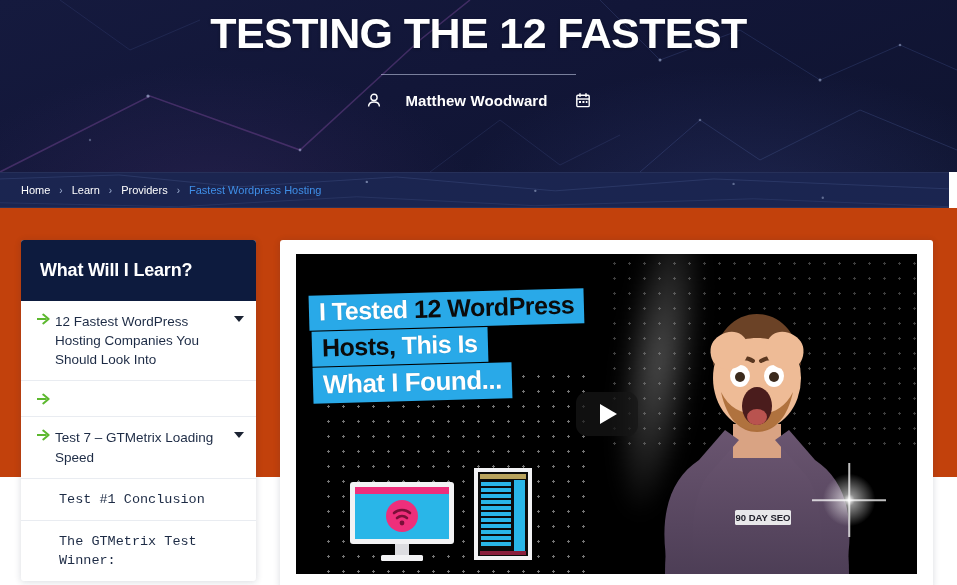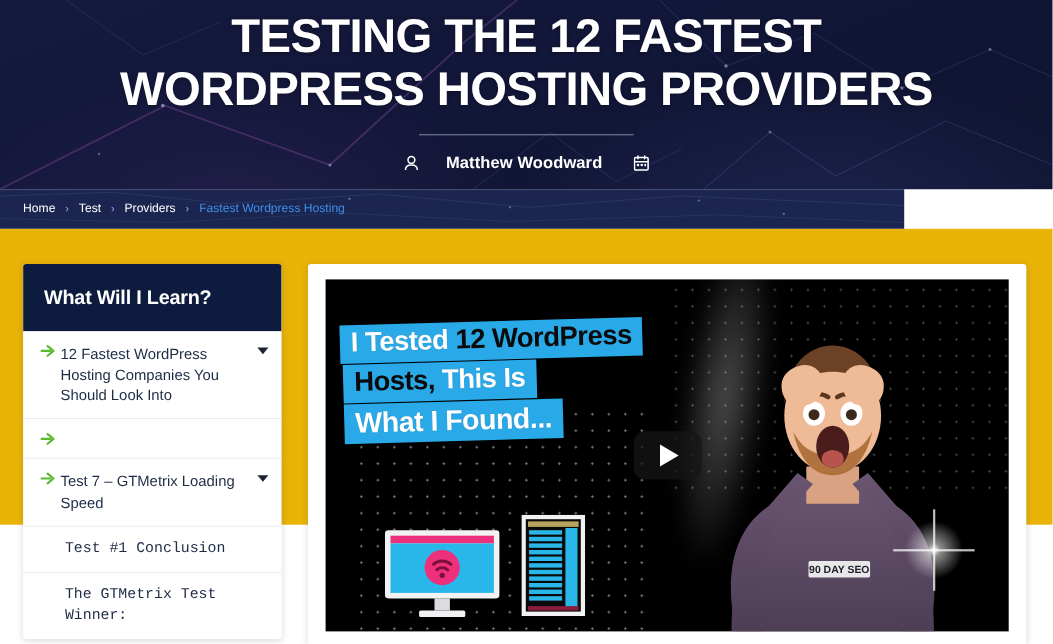--- a/index.html
+++ b/index.html
@@ -53,21 +53,21 @@
     font-size: 15px;
     font-weight: bold;
     letter-spacing: 0.1px;
   }
   .meta-chip { display: flex; align-items: center; gap: 24px; }
   .meta-chip svg { display: block; }
 
   
   .crumbbar {
     position: relative;
-    width: 822px;
+    width: 949px;
     height: 36px;
     background: linear-gradient(180deg, #1b2550 0%, #1a2550 100%);
     border-top: 1px solid rgba(255,255,255,0.05);
     border-bottom: 1px solid rgba(255,255,255,0.06);
     overflow: hidden;
   }
   .crumb-deco { position: absolute; inset: 0; pointer-events: none; }
   .crumbs {
     position: relative; z-index: 2;
     height: 100%;
@@ -78,21 +78,21 @@
   }
   .crumb { color: #ffffff; white-space: nowrap; }
   .crumb.current { color: #3f8fe8; }
   .crumb-sep { color: #9fb0d2; font-size: 10px; }
 
   
   .page {
     display: flex;
     gap: 24px;
     padding: 32px 0 0 21px;
-    background: #eab308;
+    background: #c2410c;
     height: 269px;
   }
 
   
   .sidebar {
     width: 235px;
     flex: 0 0 235px;
     background: #ffffff;
     border-radius: 3px;
     box-shadow: 0 1px 7px rgba(20,30,60,0.16);
@@ -241,21 +241,20 @@
     <circle cx="820" cy="80" r="1.5" fill="rgba(190,205,240,0.5)"></circle>
     <circle cx="900" cy="45" r="1.3" fill="rgba(190,205,240,0.45)"></circle>
     <circle cx="700" cy="120" r="1.3" fill="rgba(190,205,240,0.4)"></circle>
     <circle cx="90" cy="140" r="1.2" fill="rgba(190,205,240,0.35)"></circle>
     <circle cx="510" cy="20" r="1.2" fill="rgba(190,205,240,0.35)"></circle>
   </svg>
 
   <div class="hero-inner">
     <h1 class="hero-title">
       <span>Testing The 12 Fastest</span><br>
-      <span>Wordpress Hosting Providers</span>
     </h1>
     <div class="hero-rule"></div>
     <div class="hero-meta">
       <span class="meta-chip">
         <svg width="14" height="15" viewBox="0 0 14 15">
           <circle cx="7" cy="4.4" r="3.1" fill="none" stroke="#fff" stroke-width="1.4"></circle>
           <path d="M1.6 13.6c0-3 2.4-4.6 5.4-4.6s5.4 1.6 5.4 4.6" fill="none" stroke="#fff" stroke-width="1.4"></path>
         </svg>
         <span>Matthew Woodward</span>
       </span>
@@ -278,21 +277,21 @@
     <path d="M0 6 L120 2 L240 14 L400 4 L560 18 L720 6 L957 16" stroke="rgba(130,155,215,0.16)" stroke-width="1" fill="none"></path>
     <path d="M0 30 L180 34 L360 24 L540 33 L760 26 L957 34" stroke="rgba(130,155,215,0.13)" stroke-width="1" fill="none"></path>
     <circle cx="370" cy="9" r="1.2" fill="rgba(200,215,245,0.5)"></circle>
     <circle cx="540" cy="18" r="1.2" fill="rgba(200,215,245,0.45)"></circle>
     <circle cx="740" cy="11" r="1.2" fill="rgba(200,215,245,0.4)"></circle>
     <circle cx="830" cy="25" r="1.2" fill="rgba(200,215,245,0.4)"></circle>
   </svg>
   <nav class="crumbs">
     <a class="crumb">Home</a>
     <span class="crumb-sep">›</span>
-    <a class="crumb">Test</a>
+    <a class="crumb">Learn</a>
     <span class="crumb-sep">›</span>
     <a class="crumb">Providers</a>
     <span class="crumb-sep">›</span>
     <a class="crumb current">Fastest Wordpress Hosting</a>
   </nav>
 </div>
 
 <div class="page">
 
   <aside class="sidebar">

